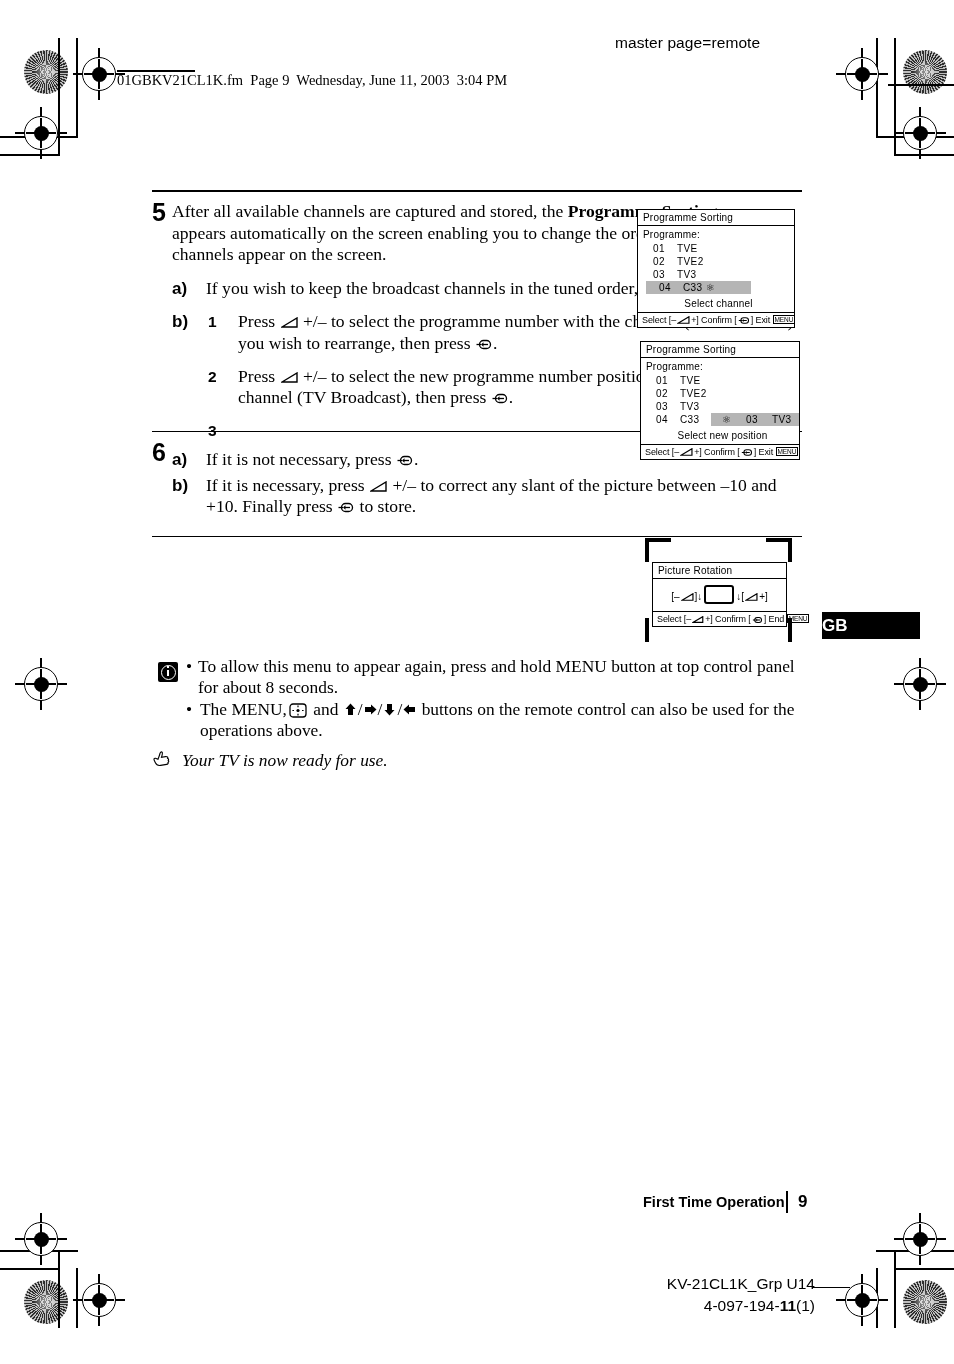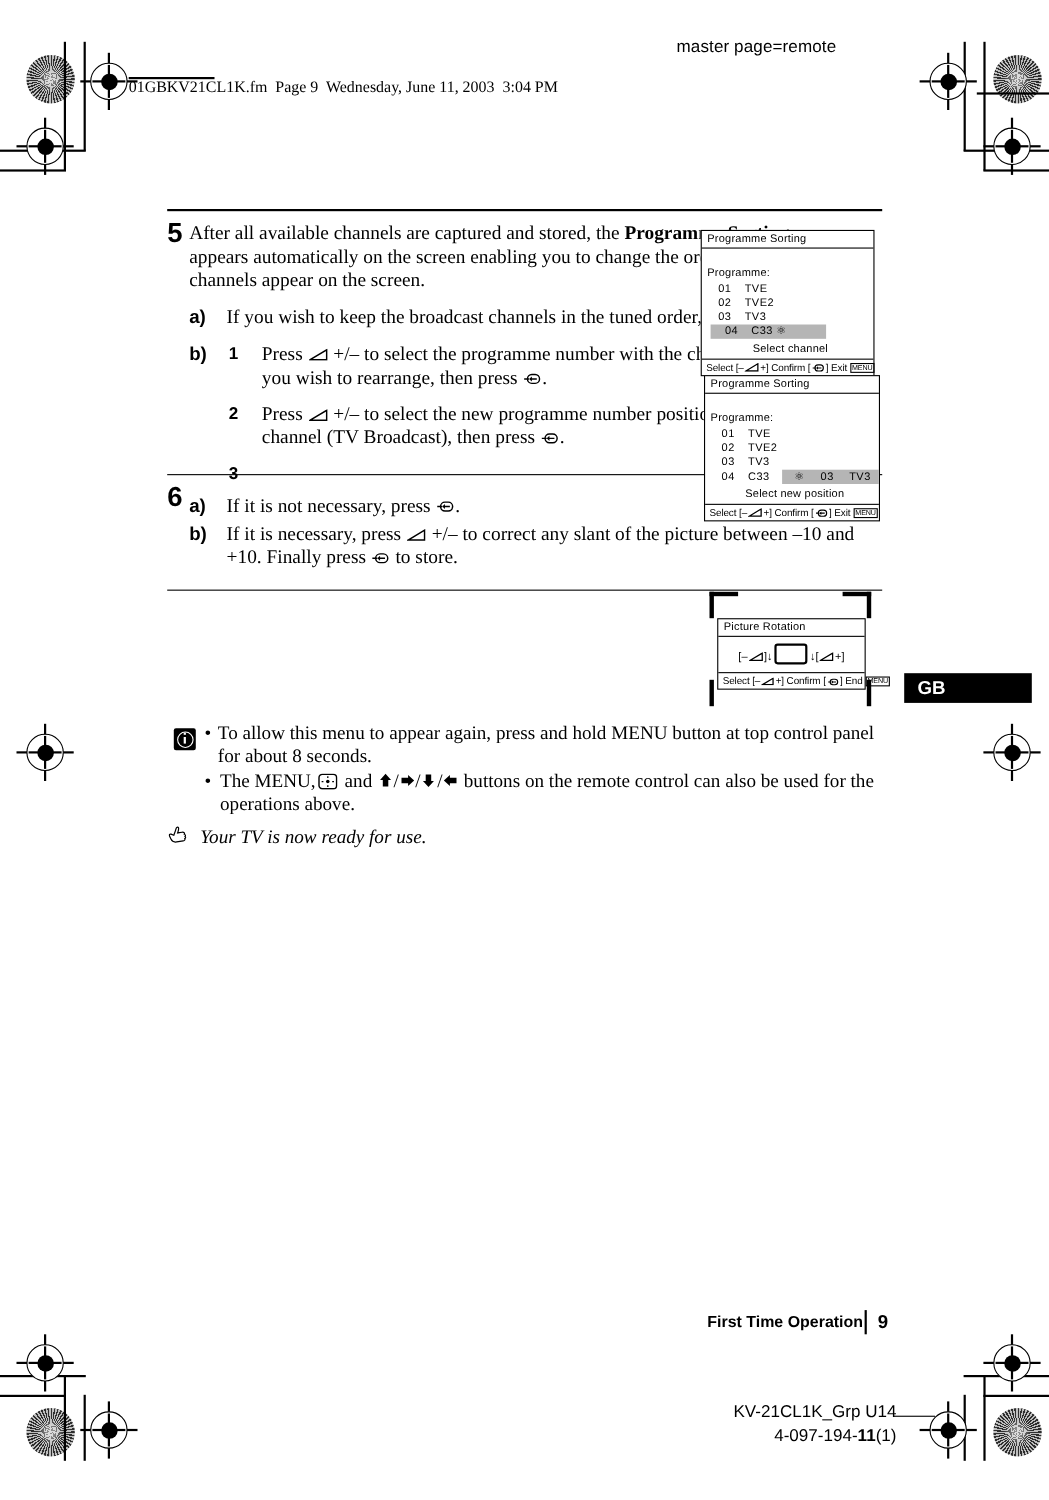--- a/index.html
+++ b/index.html
@@ -257,21 +257,20 @@
   }
   .osd-title {
     font-size: 10px;
     padding: 2px 0 2px 5px;
     border-bottom: 1.4px solid #000;
     letter-spacing: .2px;
   }
   .osd-body {
     padding: 3px 0 2px 5px;
     font-size: 10px;
-    margin-top: 14px;
   }
   .osd-body .prog-label { margin-bottom: 2px; letter-spacing:.2px;}
   .osd-row {
     position: relative;
     height: 13px;
     line-height: 13px;
     padding-left: 10px;
     letter-spacing: .4px;
   }
   .osd-row .n { display:inline-block; width: 24px; }
@@ -324,28 +323,28 @@
   
   .crop {
     position: absolute;
     background: #000;
   }
 
   
   .gb-tab {
     position: absolute;
     left: 822px; top: 612px;
-    width: 116px; height: 27px;
+    width: 98px; height: 27px;
     background: #000;
     color: #fff;
     font-family: "Liberation Sans", sans-serif;
     font-weight: bold;
     font-size: 17px;
     line-height: 27px;
-    padding-left: 12px;
+    padding-left: 0;
     box-sizing: border-box;
   }
 
   
   .footer-run {
     position: absolute;
     left: 643px; top: 1194px;
     font-family: "Liberation Sans", sans-serif;
     font-weight: bold;
     font-size: 14.5px;

